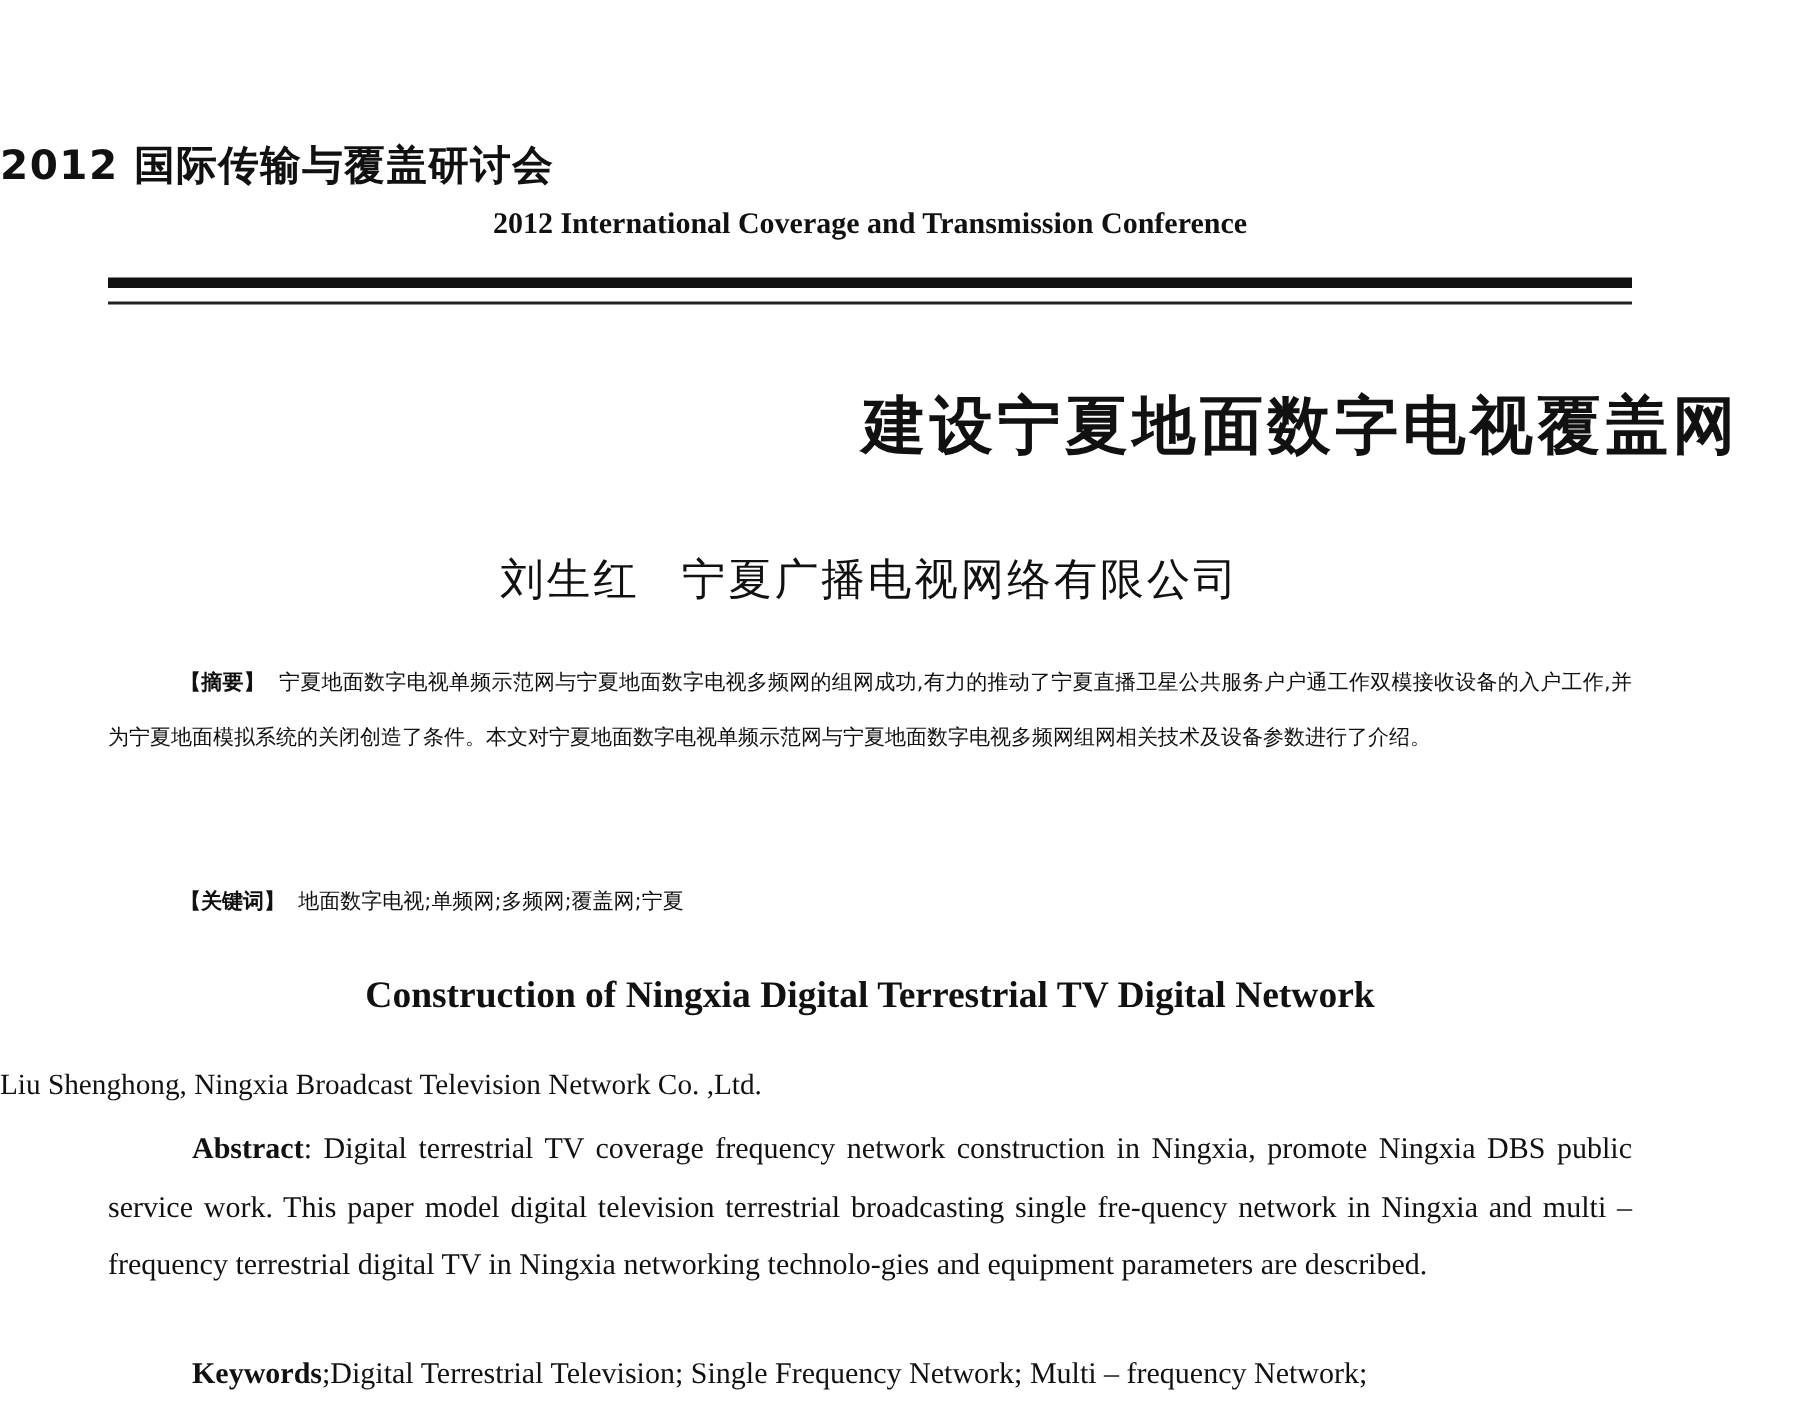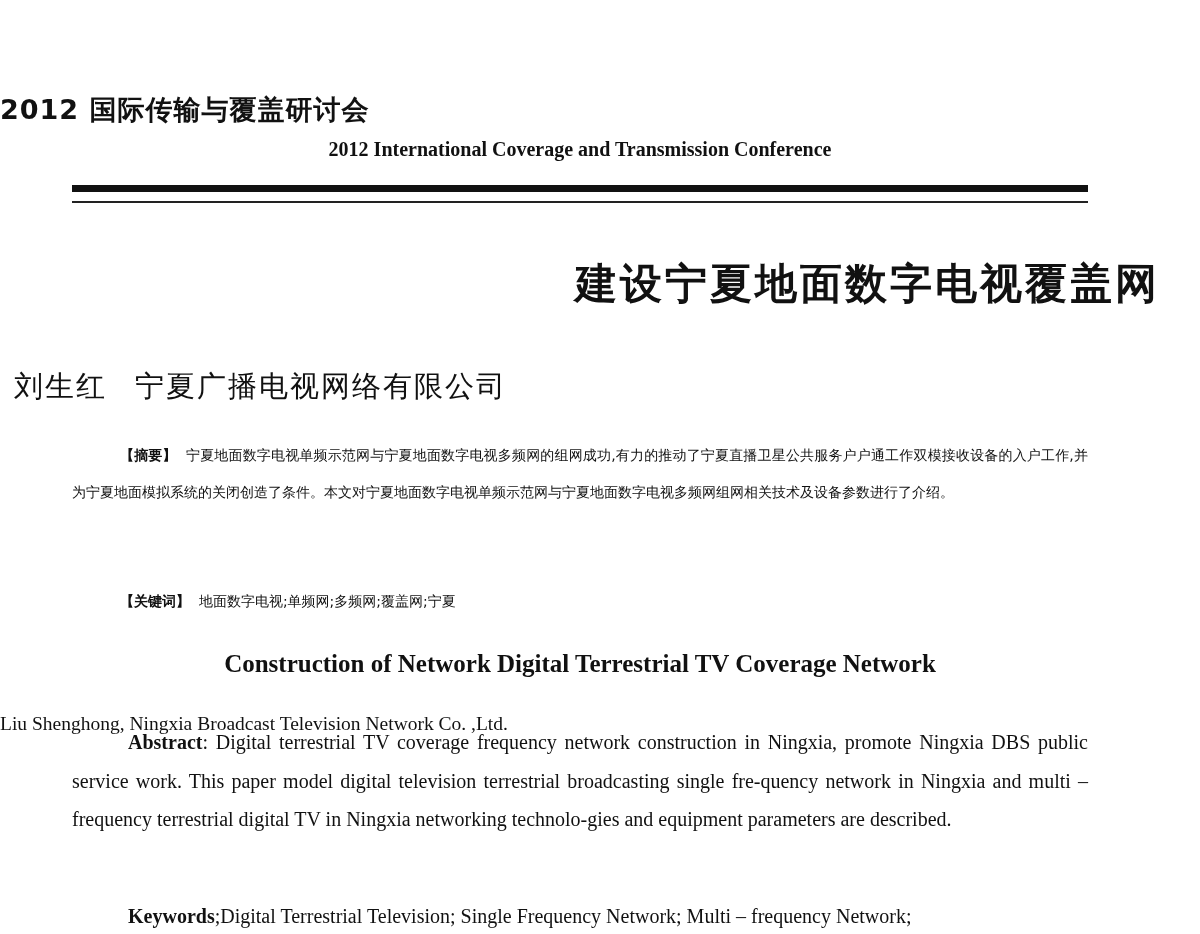--- a/index.html
+++ b/index.html
@@ -16,22 +16,22 @@
     left: 0; width: 1160px; top: 138px; text-align: center;
     font-family: "Liberation Serif", serif; font-weight: bold; font-size: 20px;
   }
   .rule-thick { left: 72px; width: 1016px; top: 185px; height: 7px; background: #111; }
   .rule-thin  { left: 72px; width: 1016px; top: 201px; height: 2px; background: #222; }
   .title-cn {
     left: 0; width: 1160px; top: 256px; text-align: right;
     font-family: Liberation Serif, serif; font-weight: bold; font-size: 42px; letter-spacing: 3px;
   }
   .author-cn {
-    left: 0; width: 1160px; top: 367px; 
-    font-family: "DejaVu Sans", sans-serif; font-size: 29px; letter-spacing: 2px; font-weight: 300; margin-left: 14px;
+    left: 0; width: 1160px; top: 367px; text-align: center;
+    font-family: "DejaVu Sans", sans-serif; font-size: 29px; letter-spacing: 2px; font-weight: 300;
   }
   .author-cn .gap { display: inline-block; width: 28px; }
   .cn-para {
     left: 72px; width: 1016px; font-family: "DejaVu Sans", sans-serif; font-size: 14px;
     line-height: 36.5px; text-align: justify; text-indent: 48px;
   }
   .cn-para .label { font-weight: bold; }
   .abstract-cn { top: 437px; }
   .keywords-cn { top: 583px; text-indent: 48px; }
   .title-en {
@@ -40,21 +40,21 @@
   }
   .author-en {
     left: 0; width: 1160px; top: 713px; 
     font-family: "Liberation Serif", serif; font-size: 19.5px;
   }
   .en-para {
     left: 72px; width: 1016px; font-family: "Liberation Serif", serif; font-size: 20px;
     line-height: 38.5px; text-align: justify; text-indent: 56px;
   }
   .en-para .label { font-weight: bold; }
-  .abstract-en { top: 723px; }
+  .abstract-en { top: 747px; }
   .keywords-en { top: 897px; }
 </style>
 </head>
 <body>
 
 <div class="abs conf-cn">2012 国际传输与覆盖研讨会</div>
 <div class="abs conf-en">2012 International Coverage and Transmission Conference</div>
 <div class="abs rule-thick"></div>
 <div class="abs rule-thin"></div>
 
@@ -65,21 +65,21 @@
 </div>
 
 <div class="abs cn-para abstract-cn">
   <span class="label">【摘要】</span>&nbsp;&nbsp;<span>宁夏地面数字电视单频示范网与宁夏地面数字电视多频网的组网成功,有力的推动了宁夏直播卫星公共服务户户通工作双模接收设备的入户工作,并为宁夏地面模拟系统的关闭创造了条件。本文对宁夏地面数字电视单频示范网与宁夏地面数字电视多频网组网相关技术及设备参数进行了介绍。</span>
 </div>
 
 <div class="abs cn-para keywords-cn">
   <span class="label">【关键词】</span>&nbsp;&nbsp;<span>地面数字电视;单频网;多频网;覆盖网;宁夏</span>
 </div>
 
-<div class="abs title-en">Construction of Network Digital Terrestrial TV Coverage Network</div>
+<div class="abs title-en">Construction of Ningxia Digital Terrestrial TV Digital Network</div>
 <div class="abs author-en">Liu Shenghong, Ningxia Broadcast Television Network Co. ,Ltd.</div>
 
 <div class="abs en-para abstract-en">
   <span class="label">Abstract</span><span>: </span><span>Digital terrestrial TV coverage frequency network construction in Ningxia, promote Ningxia DBS public service work. This paper model digital television terrestrial broadcasting single fre-quency network in Ningxia and multi – frequency terrestrial digital TV in Ningxia networking technolo-gies and equipment parameters are described.</span>
 </div>
 
 <div class="abs en-para keywords-en">
   <span class="label">Keywords</span><span>;</span><span>Digital Terrestrial Television; Single Frequency Network; Multi – frequency Network;</span>
 </div>
 

